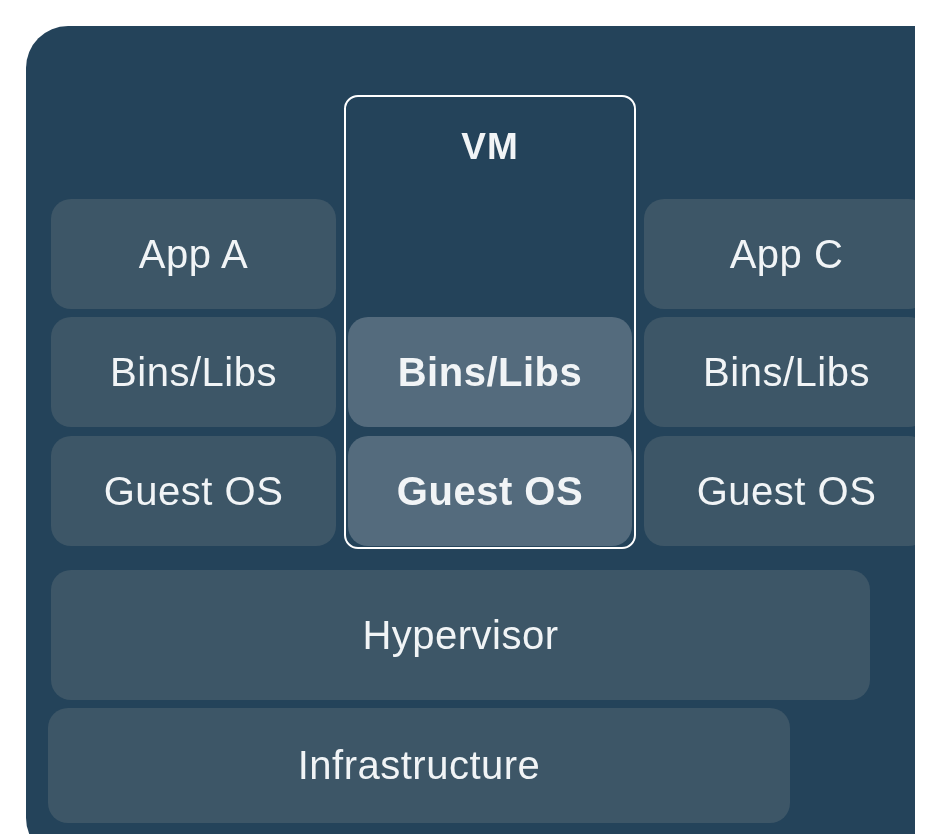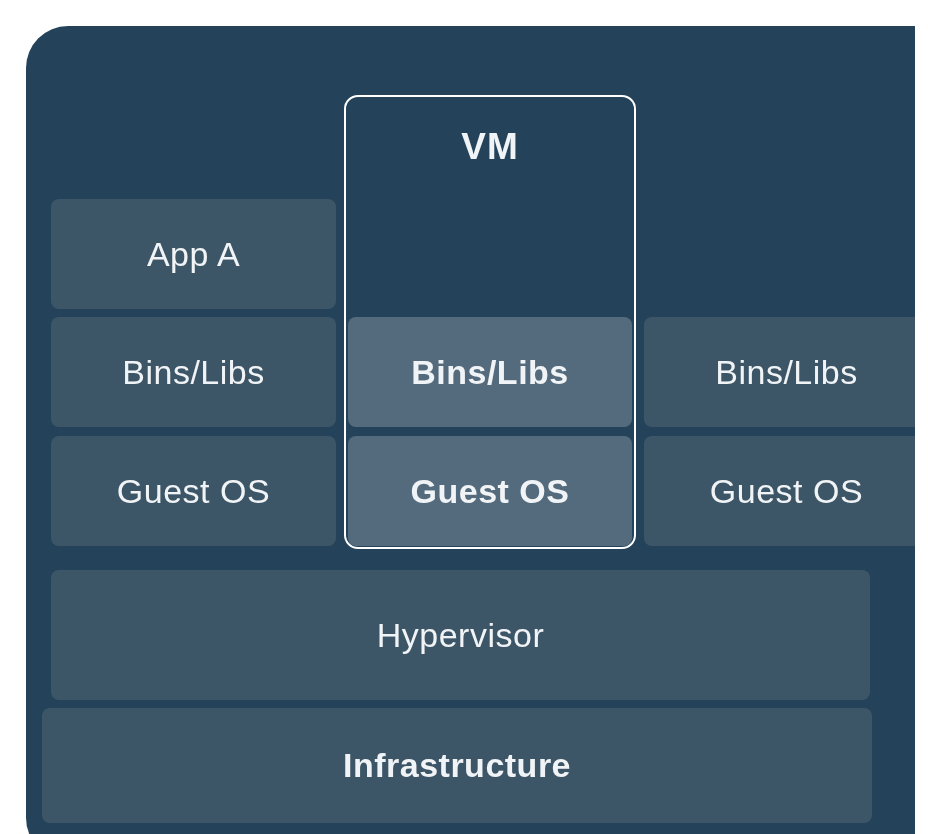--- a/index.html
+++ b/index.html
@@ -22,23 +22,23 @@
     border-radius: 42px;
     overflow: hidden;
   }
   .layer-box {
     position: absolute;
     display: flex;
     align-items: center;
     justify-content: center;
     background: var(--box);
     color: var(--text);
-    font-size: 34px;
+    font-size: 40px;
     font-weight: 400;
-    border-radius: 8px;
+    border-radius: 20px;
     letter-spacing: 0.5px;
   }
   .layer-box.highlight {
     background: var(--box-hi);
     font-weight: 700;
   }
   
   .col-left  { left: 25px;  width: 285px; }
   .col-right { left: 618px; width: 285px; }
   .col-mid   { left: 322px; width: 284px; }
@@ -70,41 +70,41 @@
     font-weight: 700;
     letter-spacing: 1px;
   }
   .base-hypervisor {
     left: 25px;
     top: 544px;
     width: 819px;
     height: 130px;
   }
   .base-infrastructure {
-    left: 16px;
+    left: 22px;
     top: 682px;
-    width: 830px;
+    width: 742px;
     height: 115px;
-    font-weight: bold;
   }
 </style>
 </head>
 <body>
 
 <div class="canvas">
 
   <div class="vm-group"></div>
   <div class="vm-title">VM</div>
 
   <div class="layer-box col-left row-1">App A</div>
   <div class="layer-box col-left row-2">Bins/Libs</div>
   <div class="layer-box col-left row-3">Guest OS</div>
 
   <div class="layer-box highlight col-mid row-2">Bins/Libs</div>
   <div class="layer-box highlight col-mid row-3">Guest OS</div>
 
+  <div class="layer-box col-right row-1">App C</div>
   <div class="layer-box col-right row-2">Bins/Libs</div>
   <div class="layer-box col-right row-3">Guest OS</div>
 
   <div class="layer-box base-hypervisor">Hypervisor</div>
   <div class="layer-box base-infrastructure">Infrastructure</div>
 
 </div>
 
 </body></html>

